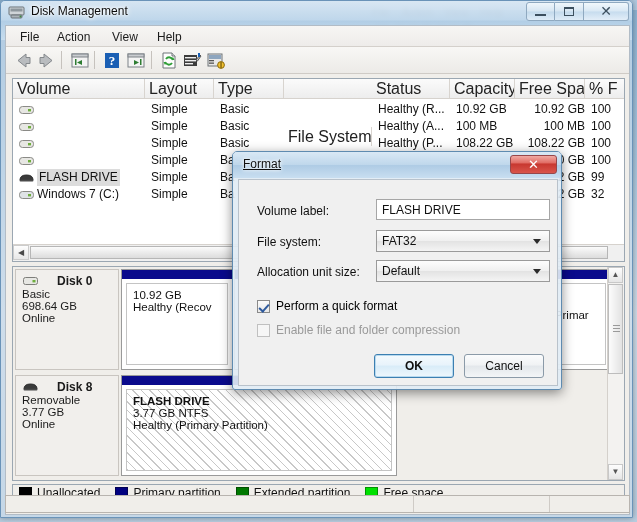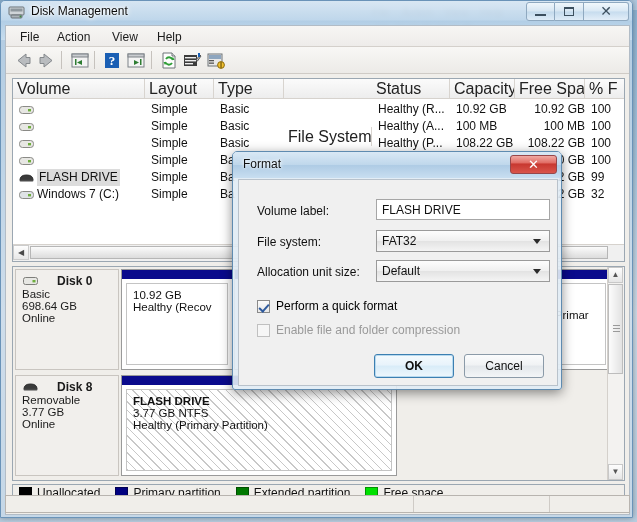--- a/index.html
+++ b/index.html
@@ -206,20 +206,21 @@
     box-sizing:border-box;
   }
   .dlg-title {
     position:absolute; left:0; top:0; width:100%; height:26px;
     background: linear-gradient(180deg, rgba(216,232,245,.92) 0%, rgba(186,212,234,.86) 48%, rgba(166,198,226,.86) 52%, rgba(198,221,240,.92) 100%);
     border-radius:4px 4px 0 0;
   }
   .dlg-title-text {
     position:absolute; left:10px; top:5px; font-size:12px; color:#101010;
     text-shadow:0 0 3px #fff,0 0 5px #fff;
+    text-decoration:underline;
   }
   .dlg-close {
     position:absolute; right:4px; top:3px; width:47px; height:19px;
     border:1px solid #96474a; border-radius:3px;
     background: linear-gradient(180deg,#f0a9a3 0%,#e06a62 42%,#c7372f 46%,#d9554b 100%);
     display:flex; align-items:center; justify-content:center;
     color:#fff; font-size:13px; font-family:"Liberation Serif",serif;
     box-sizing:border-box;
   }
   .dlg-body {

